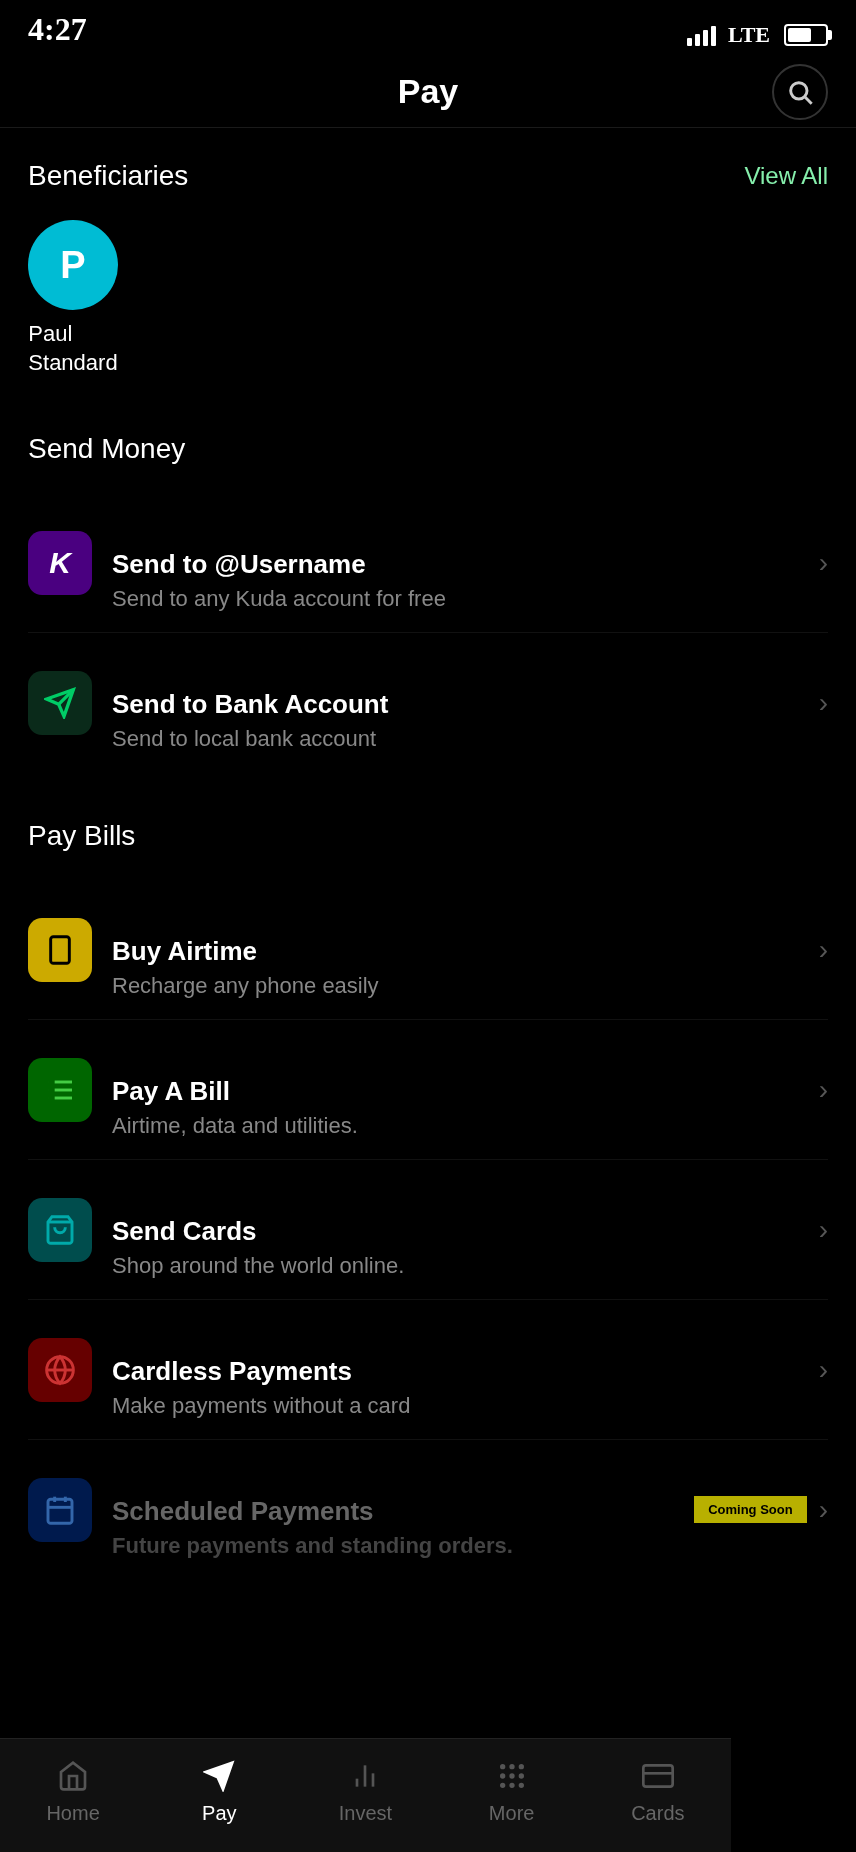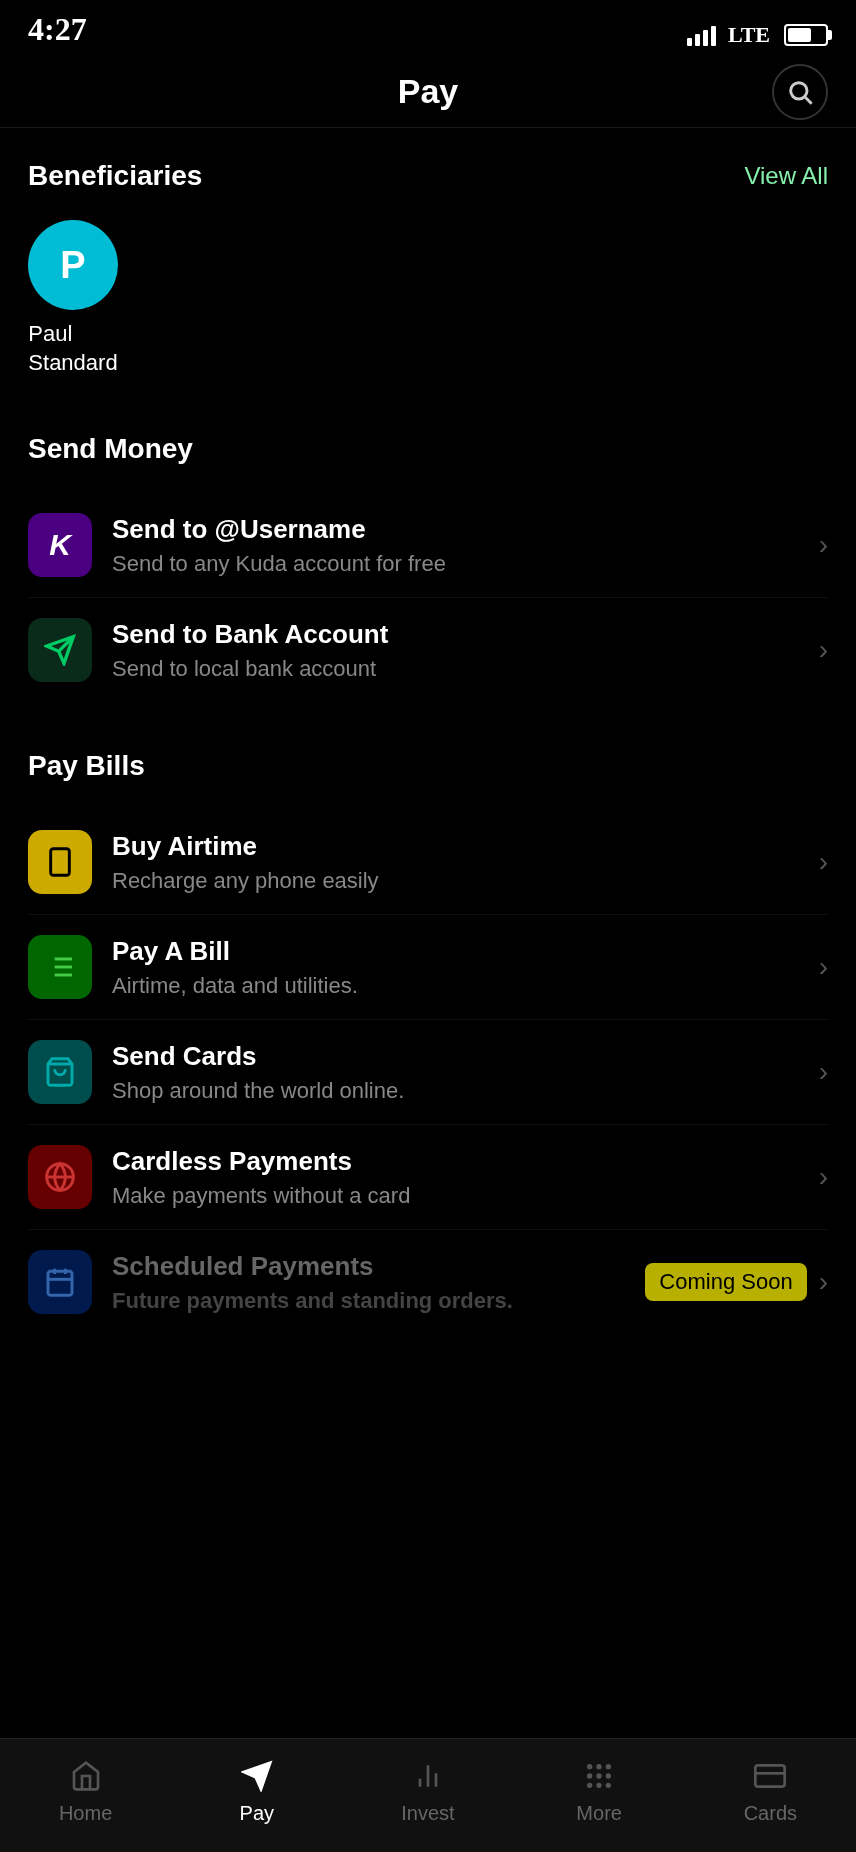--- a/index.html
+++ b/index.html
@@ -137,21 +137,21 @@
 
     .section-header {
       display: flex;
       justify-content: space-between;
       align-items: center;
       margin-bottom: 28px;
     }
 
     .section-title {
       font-size: 28px;
-      font-weight: 700;
+      font-weight: 400;
       color: #ffffff;
     }
 
     .view-all-btn {
       font-size: 24px;
       color: #86efac;
       background: none;
       border: none;
       cursor: pointer;
       font-weight: 500;
@@ -248,20 +248,21 @@
 
     .menu-content {
       flex: 1;
     }
 
     .menu-title {
       font-size: 26px;
       font-weight: 700;
       color: #ffffff;
       margin-bottom: 6px;
+      margin-top: 36px;
     }
 
     .menu-subtitle {
       font-size: 22px;
       color: #888888;
     }
 
     .menu-item.disabled .menu-title {
       color: #666666;
     }
@@ -273,24 +274,24 @@
 
     .menu-right {
       display: flex;
       align-items: center;
       gap: 12px;
     }
 
     .coming-soon-badge {
       background-color: #b8b000;
       color: #000000;
-      font-size: 22px;
-      font-weight: 400;
+      font-size: 13px;
+      font-weight: 700;
       padding: 6px 14px;
-      border-radius: 8px;
+      border-radius: 0;
     }
 
     .chevron {
       color: #555555;
       font-size: 28px;
       font-weight: 300;
     }
 
     
     .kuda-logo {
@@ -308,21 +309,21 @@
       font-size: 30px;
       font-weight: 900;
       font-style: italic;
     }
 
     
     .bottom-nav {
       position: fixed;
       bottom: 0;
       left: 0;
-      width: 856px;
+      width: 731px;
       height: 114px;
       background-color: #111111;
       border-top: 1px solid #222222;
       display: flex;
       justify-content: space-around;
       align-items: center;
       padding: 8px 0 16px;
     }
 
     .nav-item {

